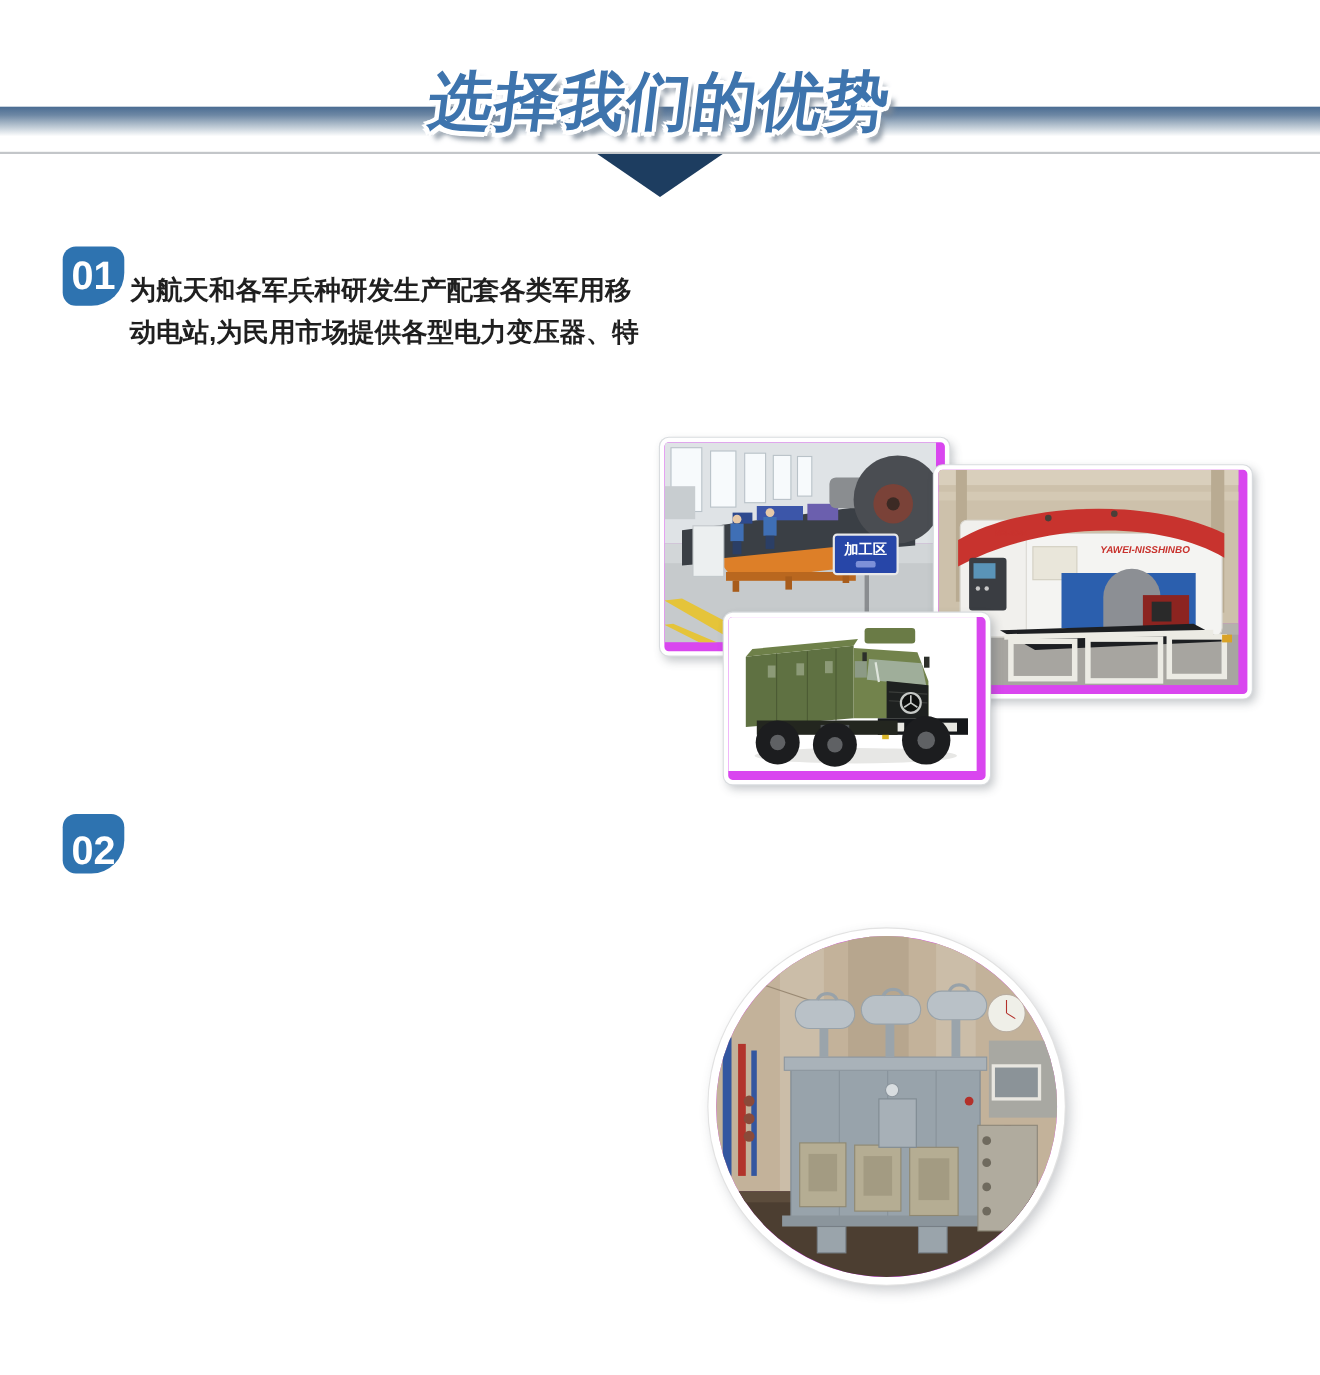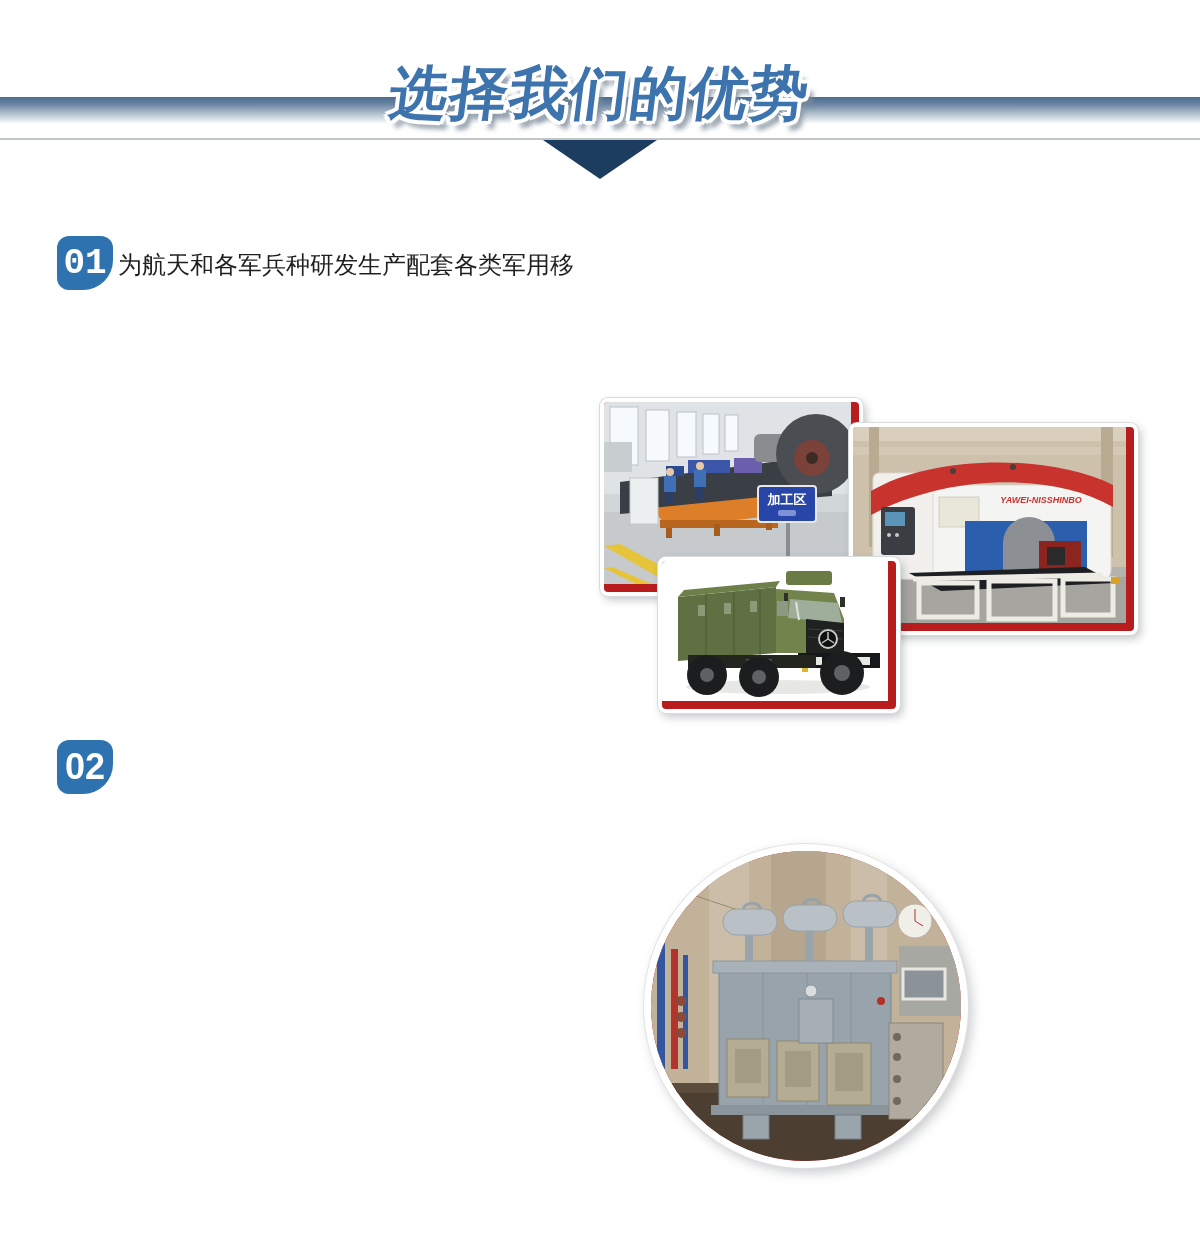--- a/index.html
+++ b/index.html
@@ -18,30 +18,30 @@
           7px 8px 5px rgba(125,138,152,.85);}
   .rule{position:absolute;left:0;top:138px;width:1200px;height:2px;background:#c3c6c9;}
   .down-triangle{position:absolute;left:543px;top:140px;width:0;height:0;
         border-left:57px solid transparent;border-right:57px solid transparent;
         border-top:39px solid var(--navy,#1d3d60);z-index:7;}
 
   
   .num-badge{position:absolute;width:56px;height:54px;background:var(--accent,#2e73b0);
         border-radius:12px 12px 30px 12px;display:flex;align-items:center;justify-content:center;
         color:#fff;font-size:36px;font-weight:bold;z-index:4;}
-  .badge-1{left:57px;top:236px;font-family:Liberation Mono, monospace;}
-  .badge-2{left:57px;top:740px;}
+  .badge-1{left:57px;top:224px;}
+  .badge-2{left:57px;top:740px;align-items:flex-end;}
   .para{position:absolute;left:118px;width:510px;color:var(--text,#1f1f1f);
         font-size:24px;line-height:38px;z-index:3;}
   .para-1{top:246px;}
   .para-2{top:746px;}
-  .para .line{white-space:nowrap;}
+  .para .line{white-space:nowrap;font-weight:bold;}
 
   
-  .photo{position:absolute;background:#b91c1c;border:4px solid #fff;border-radius:8px;
+  .photo{position:absolute;background:#d946ef;border:4px solid #fff;border-radius:8px;
         box-shadow:0 0 0 1px #d9dcdf, 3px 4px 9px rgba(60,70,80,.30);overflow:hidden;text-align:center;}
   .photo svg{display:block;}
   .photo-factory{left:600px;top:398px;width:255px;height:190px;z-index:1;}
   .photo-punch{left:849px;top:423px;width:281px;height:204px;z-index:2;}
   .photo-truck{left:658px;top:557px;width:234px;height:148px;z-index:3;}
   .photo-circle{left:644px;top:844px;width:310px;height:310px;border:7px solid #fff;
         border-radius:50%;box-shadow:0 0 0 1px #e2e2e2, 4px 5px 12px rgba(60,70,80,.28);z-index:1;}
 </style>
 </head>
 <body>
@@ -53,20 +53,21 @@
     <span class="page-title">选择我们的优势</span>
   </div>
   <div class="rule"></div>
   <div class="down-triangle"></div>
 
   <div class="num-badge badge-1">
     <span>01</span>
   </div>
   <div class="para para-1">
     <div class="line">为航天和各军兵种研发生产配套各类军用移</div>
+    <div class="line">动电站,为民用市场提供各型电力变压器、特</div>
   </div>
 
   <div class="photo photo-factory">
     <svg width="247" height="182" viewBox="0 0 247 182">
       <rect x="0" y="0" width="247" height="92" fill="#dfe3e6"></rect>
 
       <g>
         <rect x="6" y="5" width="28" height="58" fill="#f7fafc" stroke="#b9c2c8"></rect>
         <rect x="42" y="8" width="23" height="51" fill="#f7fafc" stroke="#b9c2c8"></rect>
         <rect x="73" y="10" width="19" height="45" fill="#f7fafc" stroke="#b9c2c8"></rect>

